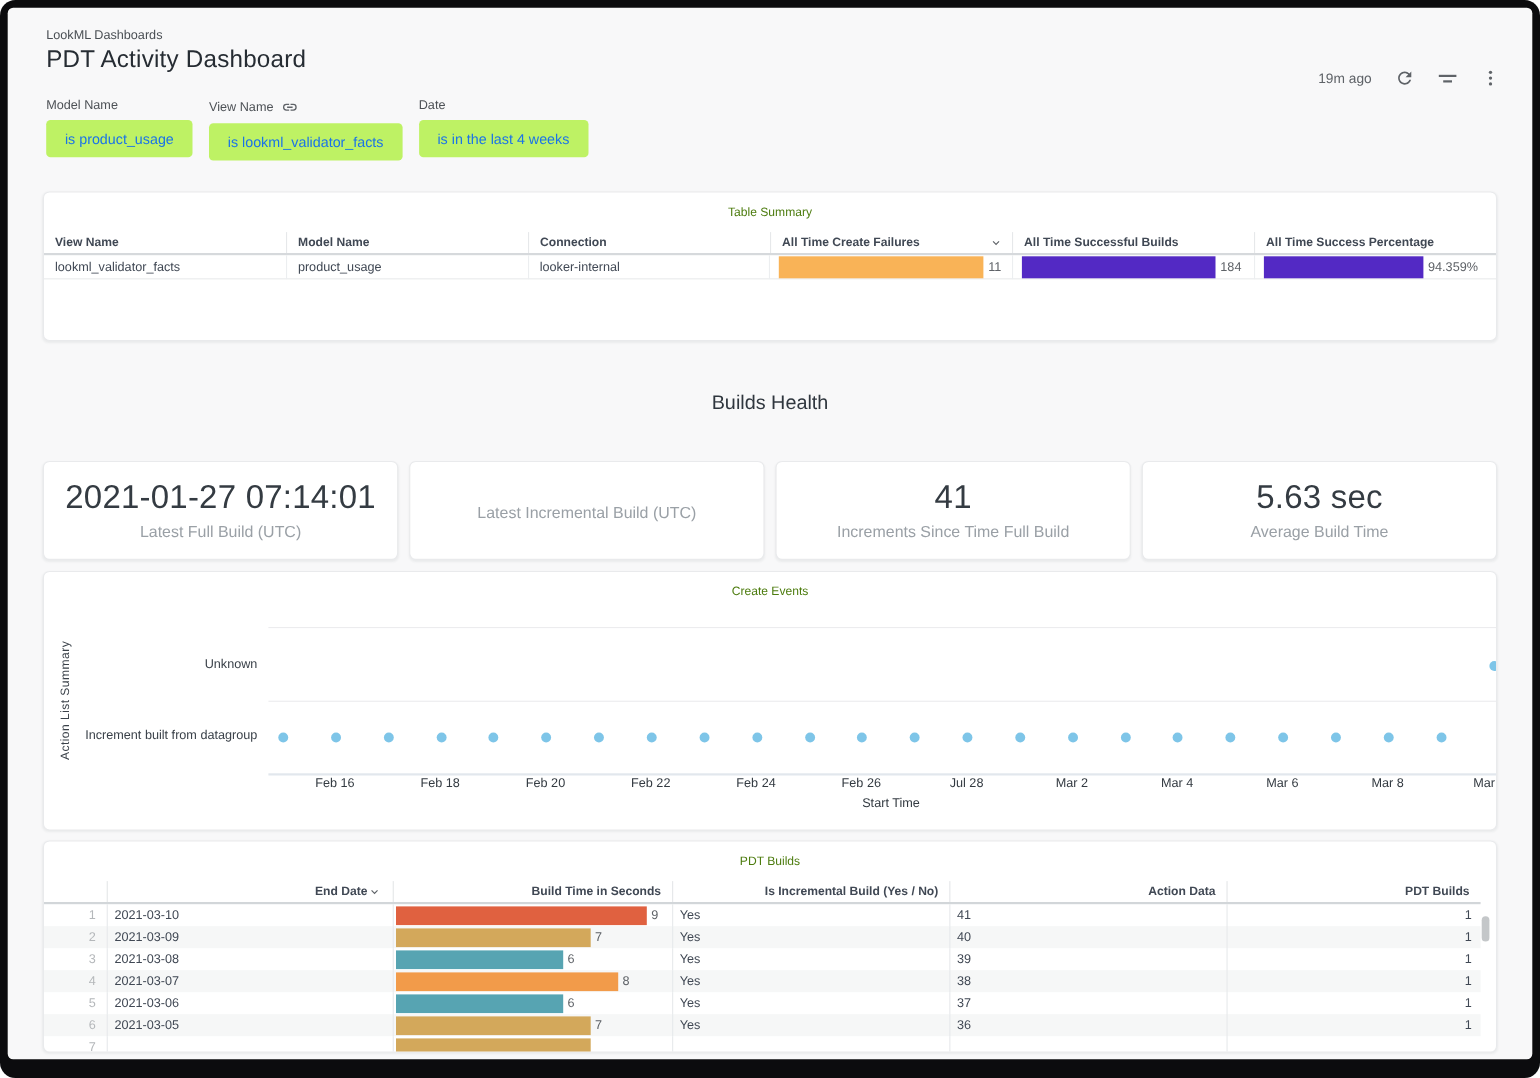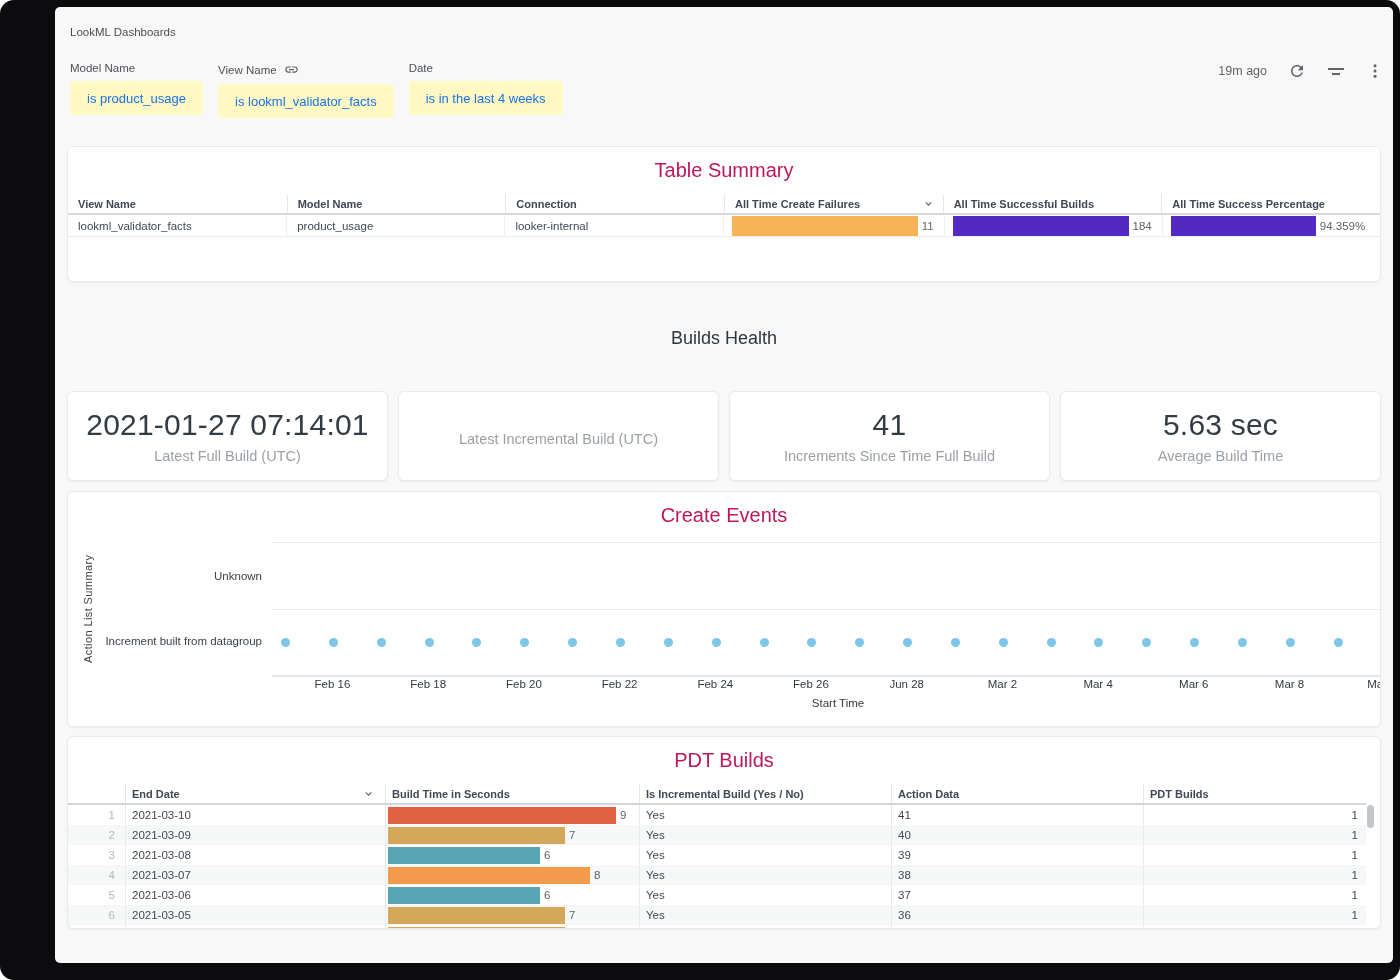--- a/index.html
+++ b/index.html
@@ -1,41 +1,41 @@
 <!DOCTYPE html>
 <html><head>
 <meta charset="utf-8">
 <style>
   * { box-sizing: border-box; margin: 0; padding: 0; }
   html,body { width:1400px; height:980px; background:#ffffff; font-family:"Liberation Sans","DejaVu Sans",sans-serif; }
   .frame { position:absolute; left:0; top:0; width:1400px; height:980px; background:#0c0c0e; border-radius:14px; }
-  .page  { position:absolute; left:7px; top:7px; right:7px; bottom:17px; background:#f8f8f9; border-radius:5px; overflow:hidden; padding:0 12px;margin-left:48px; }
+  .page  { position:absolute; left:7px; top:7px; right:7px; bottom:17px; background:#f8f8f9; border-radius:5px; overflow:hidden; padding:0 32px; }
 
   
   .dash-header { position:relative; margin-left:3px; }
   .breadcrumb { margin-top:19px; font-size:11.5px; color:#4a4f54; }
   .dash-title { margin-top:4px; font-size:22px; line-height:24px; color:#262c33; font-weight:400; letter-spacing:.2px; }
   .header-right { position:absolute; right:-3px; top:36px; display:flex; align-items:center; gap:21px; color:#5f6368; }
   .refreshed { font-size:12.5px; color:#5f6368; }
   .hicon { width:18px; height:18px; display:flex; align-items:center; justify-content:center; cursor:pointer; color:#5f6368; }
   .hicon svg { width:18px; height:18px; }
   .filter-glyph { position:relative; width:18px; height:18px; }
   .filter-glyph::before { content:""; position:absolute; left:1px; right:1px; top:6px; height:2px; background:#5f6368; }
   .filter-glyph::after  { content:""; position:absolute; left:5px; right:5px; top:11px; height:2px; background:#5f6368; }
 
   
   .filters { display:flex; gap:15px; margin-top:24px; margin-left:3px; }
   .filter-group { display:flex; flex-direction:column; }
   .filter-label { font-size:11.5px; color:#4d5156; margin-bottom:7px; display:flex; align-items:center; gap:7px; }
   .filter-label svg { width:15px; height:15px; color:#5f6368; }
-  .filter-pill { height:34px; display:flex; align-items:center; padding:0 17px; background:#fef9c3; color:#1a73e8; font-size:13px; border-radius:4px; cursor:pointer; white-space:nowrap; }
+  .filter-pill { height:34px; display:flex; align-items:center; padding:0 17px; background:#bef264; color:#1a73e8; font-size:13px; border-radius:4px; cursor:pointer; white-space:nowrap; }
 
   
   .card { background:#fff; border:1px solid #e9eaec; border-radius:6px; box-shadow:0 1px 2px rgba(60,64,67,.07); }
-  .card-title { text-align:center; padding-top:12px; font-size:20px; color:#be185d; }
+  .card-title { text-align:center; padding-top:12px; font-size:11px; color:#4d7c0f; }
 
   
   .ts-card { margin-top:28px; height:136px; overflow:hidden; }
   .ts-grid { display:grid; grid-template-columns:repeat(6,1fr); }
   .ts-head { margin-top:12px; border-bottom:2px solid #d6d9dc; }
   .ts-hcell { display:flex; align-items:center; justify-content:space-between; height:19px; padding:0 8px 0 10px; font-size:11px; font-weight:bold; color:#404854; cursor:pointer; border-left:1px solid #e6e8ea; }
   .ts-hcell:first-child { border-left:none; }
   .ts-hcell svg { width:13px; height:13px; color:#5f6368; flex:none; }
   .ts-body .ts-cell { height:22px; display:flex; align-items:center; padding:0 10px; font-size:11.5px; color:#404854; border-left:1px solid #eceef0; border-bottom:1px solid #e8eaec; cursor:pointer; }
   .ts-body .ts-cell:first-child { border-left:none; }
@@ -57,41 +57,42 @@
   .ce-ylabel { position:absolute; left:14px; top:44px; height:146px; writing-mode:vertical-rl; transform:rotate(180deg); display:flex; align-items:center; justify-content:center; font-size:11px; color:#3a4149; letter-spacing:.4px; }
   .ce-cat { position:absolute; left:10px; width:184px; text-align:right; font-size:11.5px; color:#3a4149; }
   .ce-dot { position:absolute; width:9px; height:9px; border-radius:50%; cursor:pointer; }
   .ce-tick { position:absolute; width:60px; text-align:center; font-size:11.5px; color:#333a41; top:186px; }
   .ce-xlabel { position:absolute; top:205px; left:204px; width:1132px; text-align:center; font-size:11.5px; color:#333a41; }
 
   
   .pdt-card { position:relative; margin-top:9px; height:193px; overflow:hidden; }
   .pdt-grid { display:grid; grid-template-columns:57px 260px 254px 252px 252px 1fr; margin-right:14px; }
   .pdt-head { margin-top:12px; border-bottom:2px solid #d2d6d9; }
-  .pdt-hcell { display:flex; align-items:center; justify-content:space-between; height:19px; padding:0 10px 0 6px; font-size:11px; font-weight:bold; color:#404854; border-left:1px solid #e4e6e8; cursor:pointer; }
+  .pdt-hcell { display:flex; align-items:center; justify-content:flex-end; height:19px; padding:0 10px 0 6px; font-size:11px; font-weight:bold; color:#404854; border-left:1px solid #e4e6e8; cursor:pointer; }
   .pdt-hcell.no-border { border-left:none; }
   .pdt-hcell svg { width:13px; height:13px; color:#5f6368; flex:none; }
   .pdt-row { display:grid; grid-template-columns:57px 260px 254px 252px 252px 1fr; margin-right:14px; }
   .pdt-row.even { background:#f6f7f7; }
   .pdt-cell { height:20px; display:flex; align-items:center; font-size:11.5px; color:#404854; border-left:1px solid #e7e9eb; padding:0 8px 0 6px; cursor:pointer; }
   .pdt-cell.num { border-left:none; justify-content:flex-end; color:#b4b7ba; padding-right:10px; cursor:default; }
   .pdt-cell.right { justify-content:flex-end; }
   .pdt-cell.bar-col { padding-left:2px; gap:4px; }
   .pdt-cell .hbar { height:17px; flex:none; }
   .pdt-cell .hbar-val { font-size:11.5px; color:#5f6368; }
   .pdt-scrollthumb { position:absolute; right:6px; top:68px; width:7px; height:23px; border-radius:4px; background:#c4c7c9; cursor:pointer; }
 </style>
 </head>
 <body>
 
 <div class="frame">
   <div class="page">
 
     <div class="dash-header">
       <div class="breadcrumb">LookML Dashboards</div>
+      <div class="dash-title">PDT Activity Dashboard</div>
       <div class="header-right">
         <span class="refreshed">19m ago</span>
         <span class="hicon">
           <svg viewBox="0 0 24 24" fill="currentColor">
               <path d="M17.65 6.35C16.2 4.9 14.21 4 12 4c-4.42 0-7.99 3.58-8 8s3.58 8 8 8c3.73 0 6.84-2.55 7.73-6h-2.08c-.82 2.33-3.04 4-5.65 4-3.31 0-6-2.69-6-6s2.69-6 6-6c1.66 0 3.14.69 4.22 1.78L13 11h7V4l-2.35 2.35z"></path>
             </svg>
         </span>
         <span class="hicon">
             <span class="filter-glyph"></span>
           </span>
@@ -217,21 +218,21 @@
         <div class="ce-dot" style="left: 1122.15px; top: 145.5px; background: rgb(126, 197, 232);"></div>
         <div class="ce-dot" style="left: 1170px; top: 145.5px; background: rgb(126, 197, 232);"></div>
         <div class="ce-dot" style="left: 1217.85px; top: 145.5px; background: rgb(126, 197, 232);"></div>
         <div class="ce-dot" style="left: 1265.7px; top: 145.5px; background: rgb(126, 197, 232);"></div>
         <div class="ce-tick" style="left: 234.5px; text-align: center;">Feb 16</div>
         <div class="ce-tick" style="left: 330.2px;">Feb 18</div>
         <div class="ce-tick" style="left: 425.9px;">Feb 20</div>
         <div class="ce-tick" style="left: 521.6px;">Feb 22</div>
         <div class="ce-tick" style="left: 617.3px;">Feb 24</div>
         <div class="ce-tick" style="left: 713px;">Feb 26</div>
-        <div class="ce-tick" style="left: 808.7px;">Jun 28</div>
+        <div class="ce-tick" style="left: 808.7px;">Jul 28</div>
         <div class="ce-tick" style="left: 904.4px;">Mar 2</div>
         <div class="ce-tick" style="left: 1000.1px;">Mar 4</div>
         <div class="ce-tick" style="left: 1095.8px;">Mar 6</div>
         <div class="ce-tick" style="left: 1191.5px;">Mar 8</div>
         <div class="ce-tick" style="left: 1287.2px;">Mar 10</div>
       </section>
 
     <section class="card pdt-card">
       <div class="card-title">PDT Builds</div>
       <div class="pdt-grid pdt-head" id="pdt-head">

